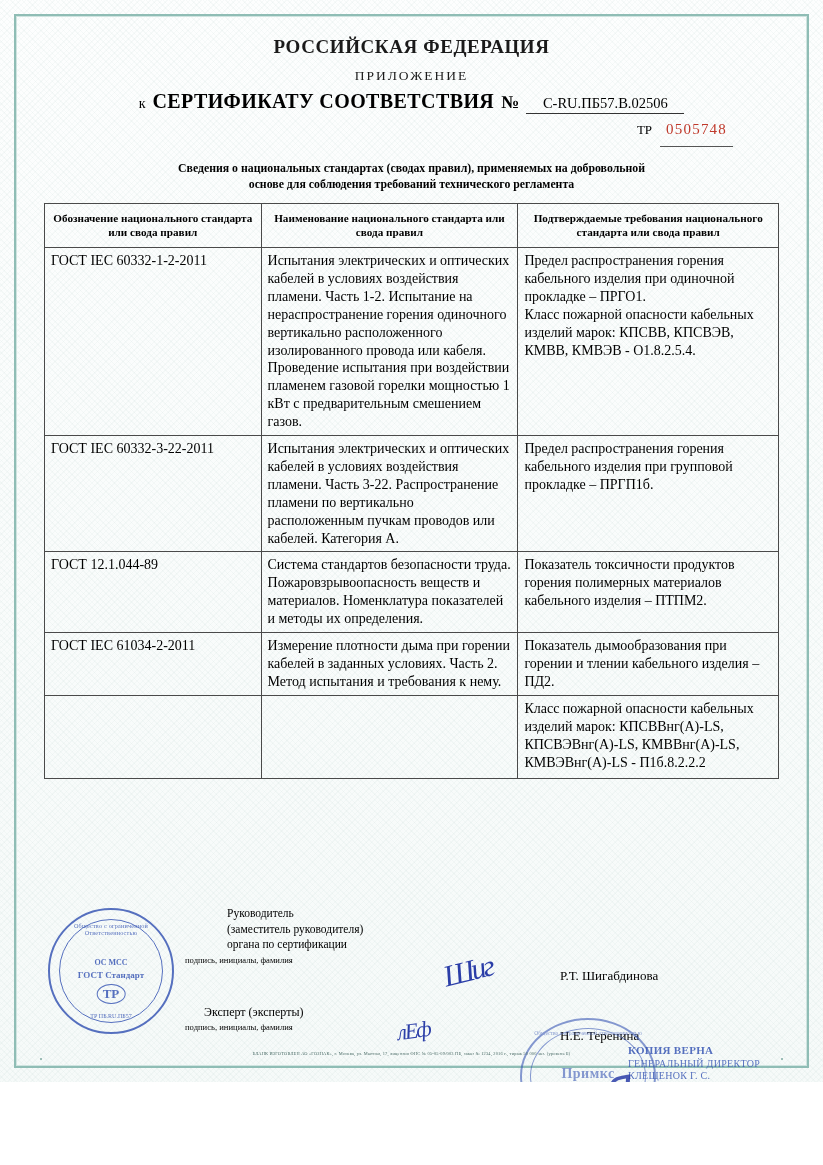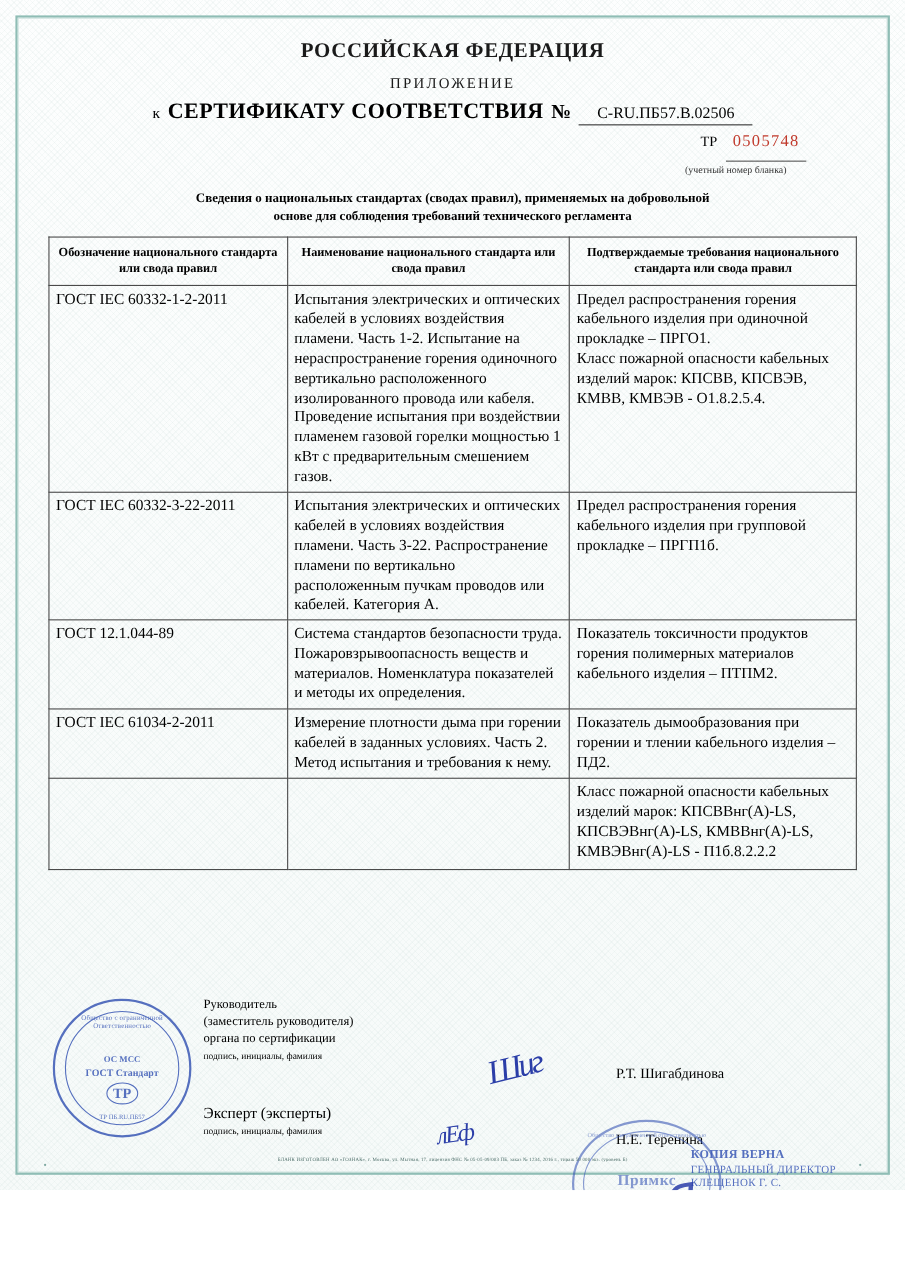--- a/index.html
+++ b/index.html
@@ -133,34 +133,36 @@
   col.c3 { width: 35.5%; }
   .sig-block {
     position: absolute;
     left: 185px;
     top: 906px;
     width: 560px;
     font-size: 11.5px;
   }
   .sig-role {
     line-height: 1.35;
+    margin-left: 42px;
   }
   .sig-caption {
     font-size: 8.6px;
     margin-top: 2px;
   }
   .sig-name {
     position: absolute;
     font-size: 13px;
   }
   .sig-name-1 { left: 375px; top: 62px; }
   .sig-name-2 { left: 375px; top: 122px; }
   .expert-row {
     margin-top: 40px;
-    font-size: 14px;
+    font-size: 12px;
+    margin-left: 19px;
   }
   .scribble {
     position: absolute;
     color: #2b3ea8;
     font-family: "Liberation Serif", serif;
     font-style: italic;
   }
   .scribble-1 {
     left: 258px; top: 48px;
     font-size: 30px;
@@ -320,21 +322,20 @@
       <span class="big">СЕРТИФИКАТУ СООТВЕТСТВИЯ</span>
       <span class="numsign">№</span>
       <span class="cert-number">C-RU.ПБ57.В.02506</span>
     </div>
 
 
     <div class="tr-row">
       <span class="tr-label">ТР</span>
       <span class="blank-number">0505748</span>
     </div>
-    <div class="blank-caption">(учетный номер бланка)</div>
 
     <div class="section-title">
       <div>Сведения о национальных стандартах (сводах правил), применяемых на добровольной</div>
       <div>основе для соблюдения требований технического регламента</div>
     </div>
 
     <table class="std">
       <colgroup>
           <col class="c1">
           <col class="c2">

